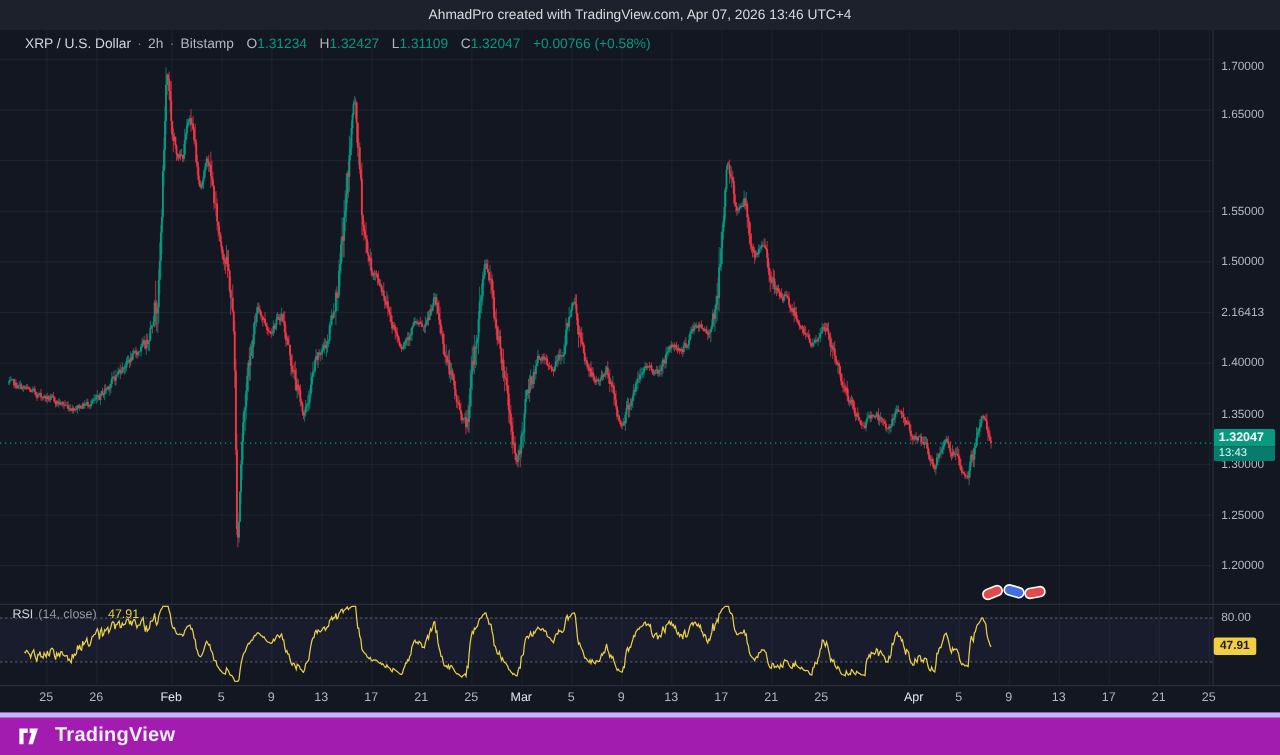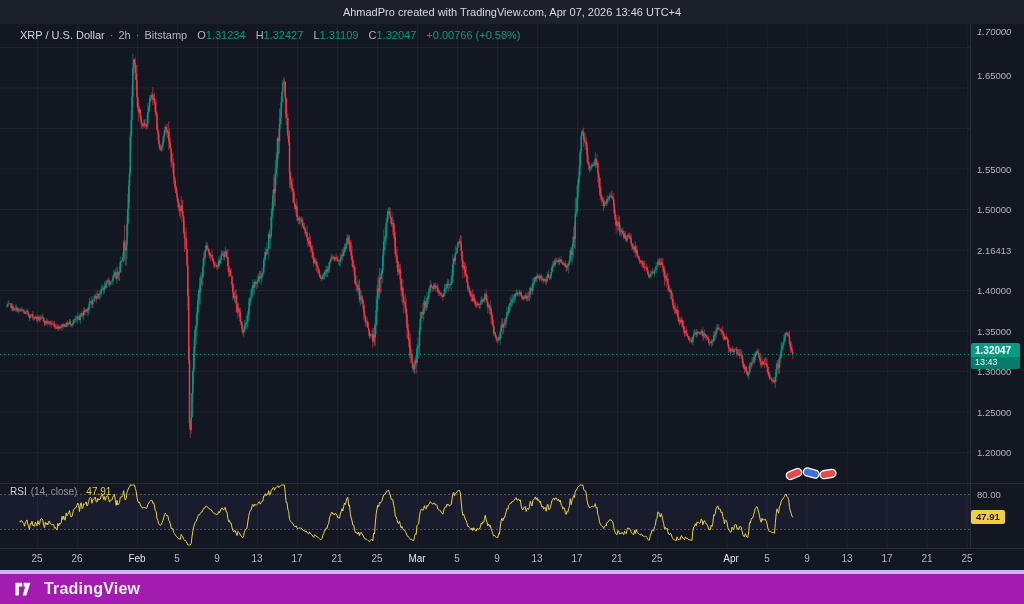--- a/index.html
+++ b/index.html
@@ -116,22 +116,22 @@
       <span class="olab">C</span><span class="oval">1.32047</span>
       <span class="chg">+0.00766 (+0.58%)</span>
     </span>
   </div>
 
   <div class="rsi-legend">
     <span>RSI</span><span class="params">(14, close)</span><span class="val">47.91</span>
   </div>
 
   <div class="price-axis">
-      <div class="price-label" style="top: 2px; font-style: italic;">1.70000</div>
-      <div class="price-label" style="top: 46px;">1.65000</div>
+      <div class="price-label" style="top: 24px;">1.70000</div>
+      <div class="price-label" style="top: 62px;">1.65000</div>
       <div class="price-label" style="top: 99px; margin-left: 48px;">1.60000</div>
       <div class="price-label" style="top: 139.5px;">1.55000</div>
       <div class="price-label" style="top: 180px;">1.50000</div>
       <div class="price-label" style="top: 220.5px;">2.16413</div>
       <div class="price-label" style="top: 261px;">1.40000</div>
       <div class="price-label" style="top: 301.5px;">1.35000</div>
       <div class="price-label" style="top: 342px;">1.30000</div>
       <div class="price-label" style="top: 382.5px;">1.25000</div>
       <div class="price-label" style="top: 423px;">1.20000</div>
     </div>

